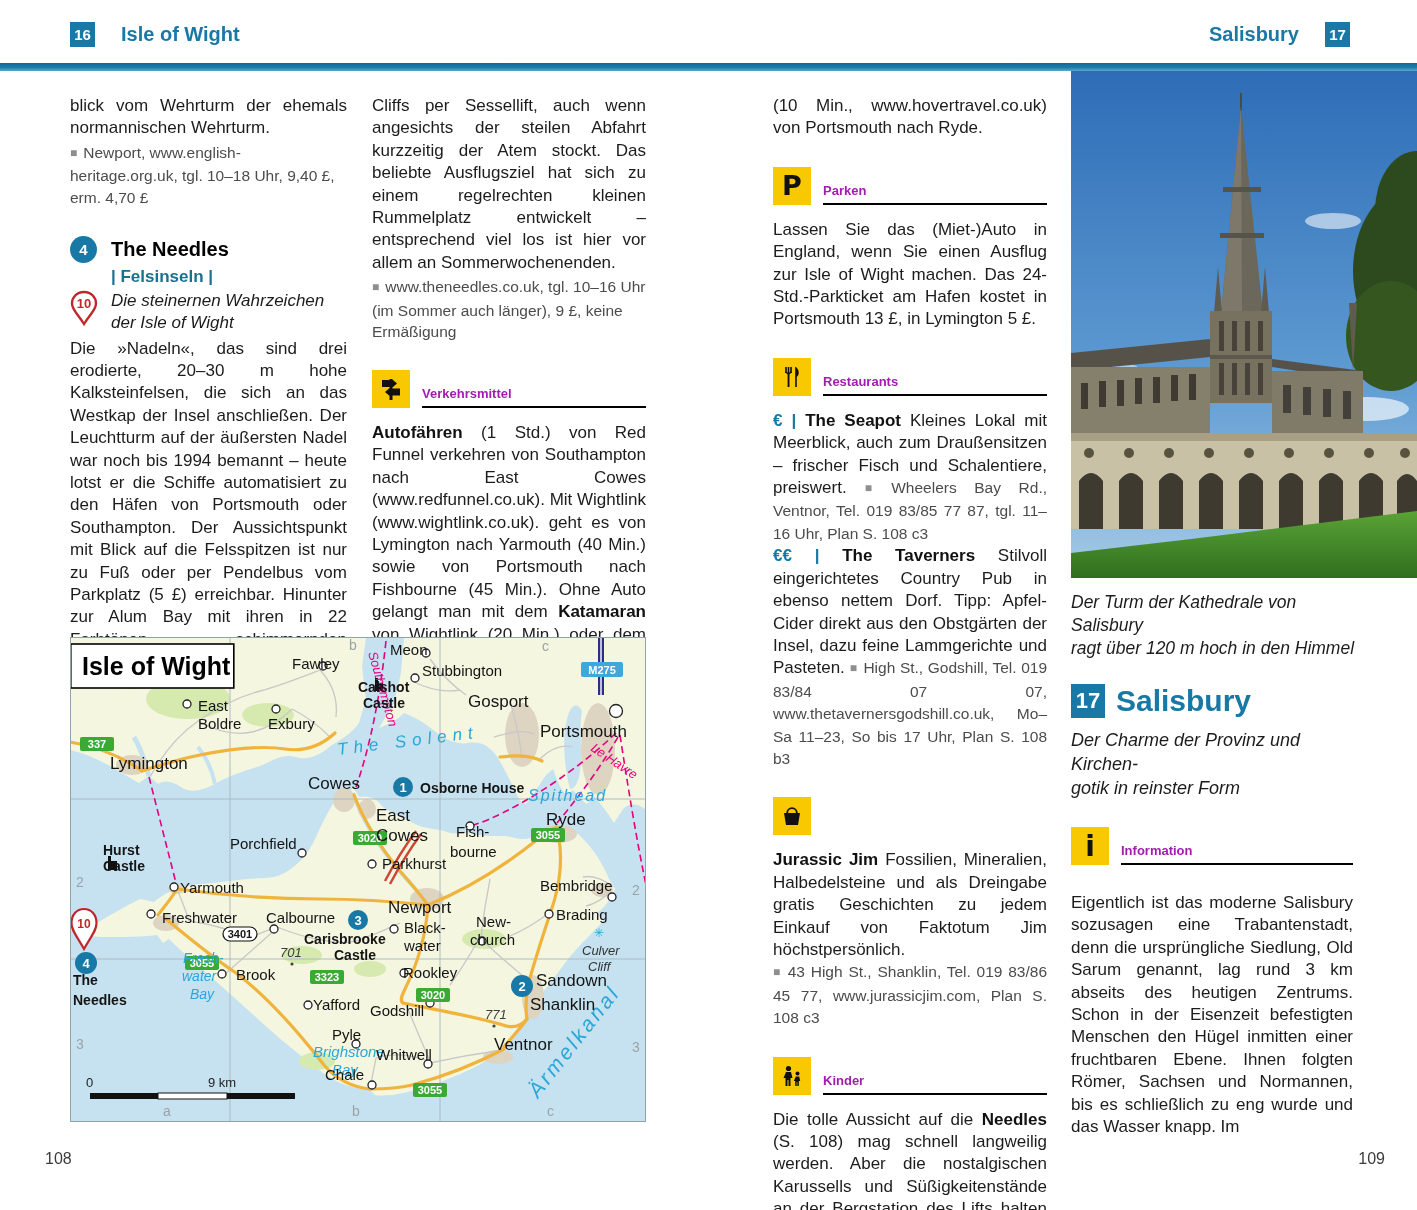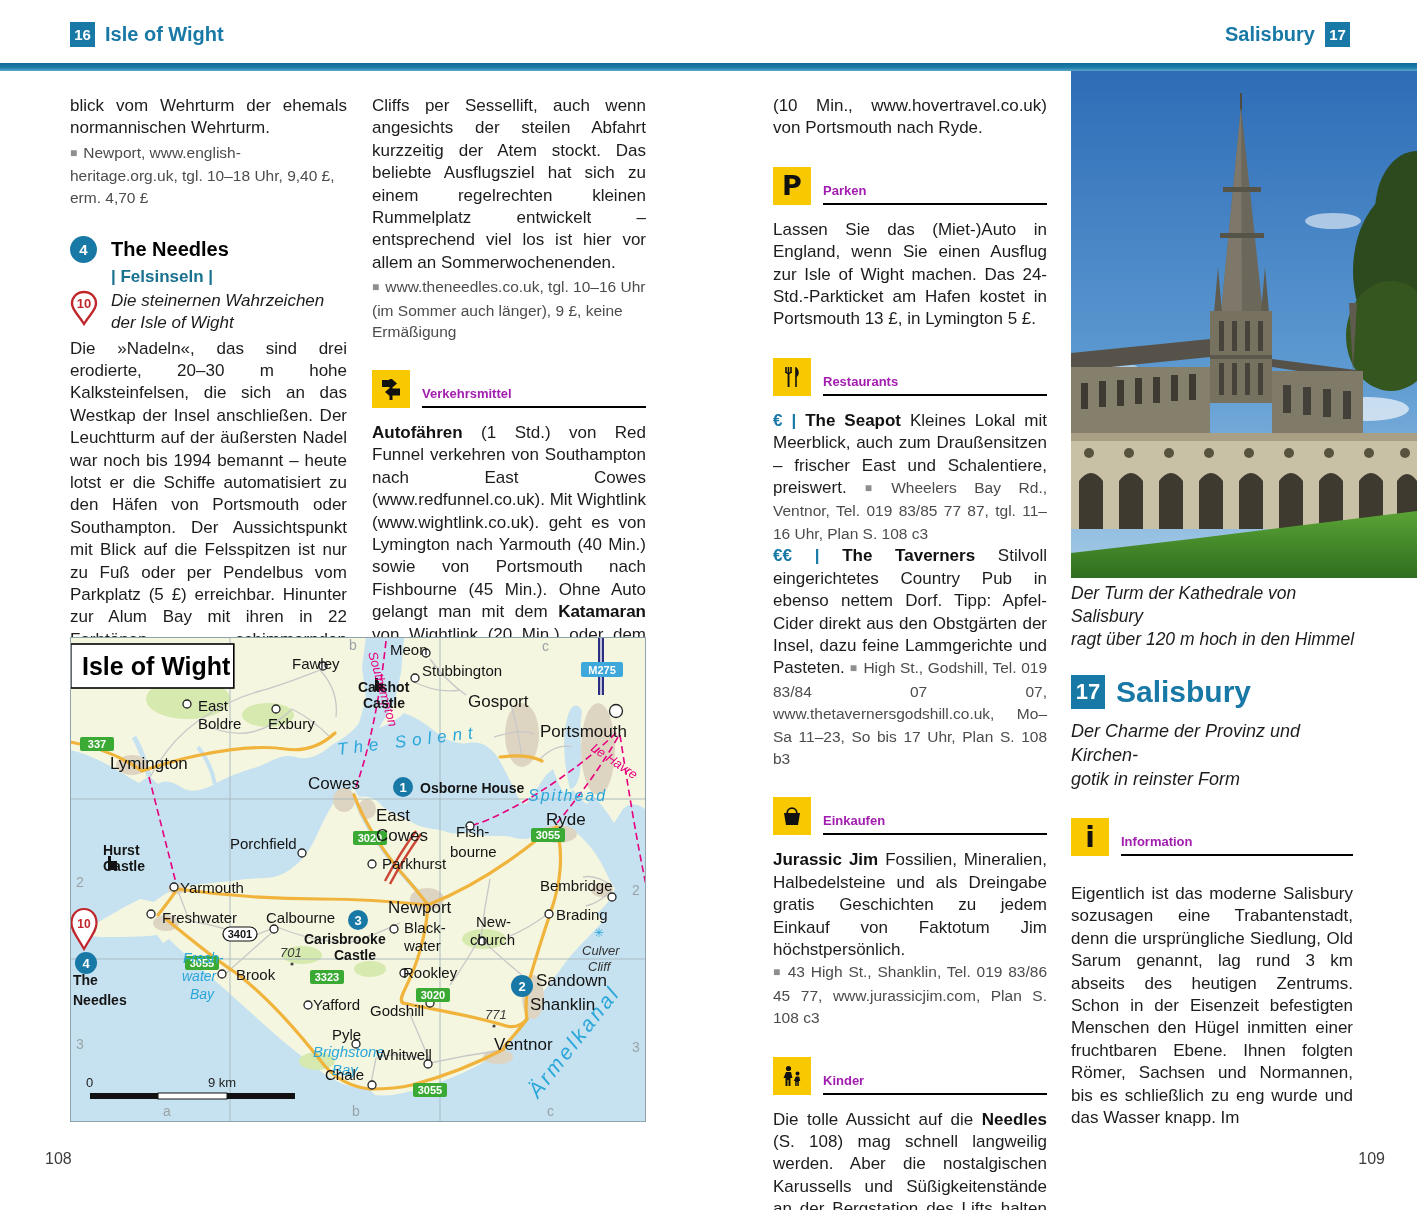--- a/index.html
+++ b/index.html
@@ -1,18 +1,18 @@
 <!DOCTYPE html>
 <html><head>
 <meta charset="utf-8">
 <style>
   html,body{margin:0;padding:0;background:#fff;}
   body{width:1417px;height:1210px;position:relative;font-family:"Liberation Sans",sans-serif;color:#1c1c1c;overflow:hidden;}
   .page-header{position:absolute;top:22px;left:70px;right:67px;display:flex;justify-content:space-between;align-items:center;}
-  .head-item{display:flex;gap:10px;align-items:center;color:#1878a6;font-weight:bold;font-size:20px;}
+  .head-item{display:flex;gap:26px;align-items:center;color:#1878a6;font-weight:bold;font-size:20px;}
   .num-box{background:#1878a6;color:#fff;width:25px;height:25px;display:flex;align-items:center;justify-content:center;font-size:15px;font-weight:bold;flex:none;}
   .rule{position:absolute;top:63px;left:0;width:100%;height:8px;background:linear-gradient(180deg,#0f6a96 0%,#1b7da9 55%,#5aa9cd 100%);}
   .col{position:absolute;top:95px;}
   #col1{left:70px;width:277px;}
   #col2{left:372px;width:274px;}
   #col3{left:773px;width:274px;}
   #col4{left:1071px;top:71px;width:346px;}
   p{margin:0;}
   .body-t{font-size:17px;line-height:22.4px;text-align:justify;color:#1c1c1c;}
   .info-t{font-size:15.5px;line-height:21.6px;color:#4c4c4c;text-align:left;margin-top:2px;}
@@ -24,21 +24,21 @@
   .sec-line{flex:1;display:flex;align-items:flex-end;border-bottom:2px solid #000;padding-bottom:5px;}
   .sec-title{font-weight:bold;font-size:13px;color:#a21caf;}
   .poi-head{display:flex;align-items:center;gap:14px;margin-top:27px;}
   .poi-num{width:27px;height:27px;border-radius:50%;background:#1878a6;color:#fff;font-weight:bold;font-size:15px;display:flex;align-items:center;justify-content:center;flex:none;}
   .poi-title{font-size:20px;font-weight:bold;color:#000;}
   .poi-sub{padding-left:41px;font-weight:bold;font-size:17px;color:#19718f;margin-top:4px;}
   .poi-tag{display:flex;gap:13px;margin-top:3px;}
   .poi-tagline{font-style:italic;font-size:17px;line-height:22px;color:#1c1c1c;}
   .mt4{margin-top:4px;}
   .photo{width:346px;height:507px;overflow:hidden;}
-  .caption{font-style:italic;font-size:17.5px;line-height:23px;margin-top:4px;width:300px;}
+  .caption{font-style:italic;font-size:17.5px;line-height:23px;margin-top:13px;width:300px;}
   .sal-head{display:flex;align-items:center;gap:11px;margin-top:24px;}
   .sal-num{width:34px;height:34px;background:#1878a6;color:#fff;font-weight:bold;font-size:22px;display:flex;align-items:center;justify-content:center;flex:none;}
   .sal-title{color:#1878a6;font-weight:bold;font-size:30px;}
   .tagline{font-style:italic;font-size:18px;line-height:24px;margin-top:10px;width:290px;}
   .w282{width:282px;}
   .footer-num{position:absolute;font-size:16px;color:#3c3c3c;top:1150px;}
   #pg-l{left:45px;} #pg-r{right:32px;}
   #map-wrap{position:absolute;left:70px;top:637px;width:576px;height:485px;}
   
   .t{font-family:"Liberation Sans",sans-serif;font-size:15px;fill:#141414;}
@@ -129,36 +129,33 @@
         <path d="M6.8 8 Q9.5 11 12.2 8" stroke="#111" stroke-width="1.6" fill="none"></path>
         <rect x="8.6" y="9" width="1.9" height="14" fill="#111"></rect>
         <path d="M17 3 C20.5 6 20.5 11 17.8 13 L17.8 23 L16.2 23 L16.2 3 Z" fill="#111"></path>
       </svg>
     </span>
     <span class="sec-line">
         <span class="sec-title">Restaurants</span>
       </span>
   </div>
   <p class="body-t">
-    <span class="price">€ | </span><span class="b">The Seapot</span><span> Kleines Lokal mit Meerblick, auch zum Draußensitzen – frischer East und Schalentiere, preiswert. </span><span class="bullet">■</span><span style="font-size:15.5px;color:#4c4c4c;">Wheelers Bay Rd., Ventnor, Tel. 019 83/85 77 87, tgl. 11–16 Uhr, Plan S. 108 c3</span>
+    <span class="price">€ | </span><span class="b">The Seapot</span><span> Kleines Lokal mit Meerblick, auch zum Draußensitzen – frischer Fisch und Schalentiere, preiswert. </span><span class="bullet">■</span><span style="font-size:15.5px;color:#4c4c4c;">Wheelers Bay Rd., Ventnor, Tel. 019 83/85 77 87, tgl. 11–16 Uhr, Plan S. 108 c3</span>
   </p>
   <p class="body-t">
     <span class="price">€€ | </span><span class="b">The Taverners</span><span> Stilvoll eingerichtetes Country Pub in ebenso nettem Dorf. Tipp: Apfel-Cider direkt aus den Obstgärten der Insel, dazu feine Lammgerichte und Pasteten. </span><span class="bullet">■</span><span style="font-size:15.5px;color:#4c4c4c;">High St., Godshill, Tel. 019 83/84 07 07, www.thetavernersgodshill.co.uk, Mo–Sa 11–23, So bis 17 Uhr, Plan S. 108 b3</span>
   </p>
 
   <div class="sec">
     <span class="icon-box">
       <svg width="26" height="26" viewBox="0 0 26 26">
         <path d="M8.2 10 a4.8 4.8 0 0 1 9.6 0" stroke="#111" stroke-width="1.8" fill="none"></path>
         <path d="M5 10 H21 L19 22 H7 Z" fill="#111"></path>
       </svg>
     </span>
-    <span class="sec-line">
-        <span class="sec-title">Einkaufen</span>
-      </span>
   </div>
   <p class="body-t">
     <span class="b">Jurassic Jim</span><span> Fossilien, Mineralien, Halbedelsteine und als Dreingabe gratis Geschichten zu jedem Einkauf von Faktotum Jim höchstpersönlich. </span><br>
     <span class="bullet">■</span><span style="font-size:15.5px;color:#4c4c4c;">43 High St., Shanklin, Tel. 019 83/86 45 77, www.jurassicjim.com, Plan S. 108 c3</span>
   </p>
 
   <div class="sec">
     <span class="icon-box">
       <svg width="26" height="26" viewBox="0 0 26 26">
         <circle cx="9.5" cy="5.5" r="2.6" fill="#111"></circle>

